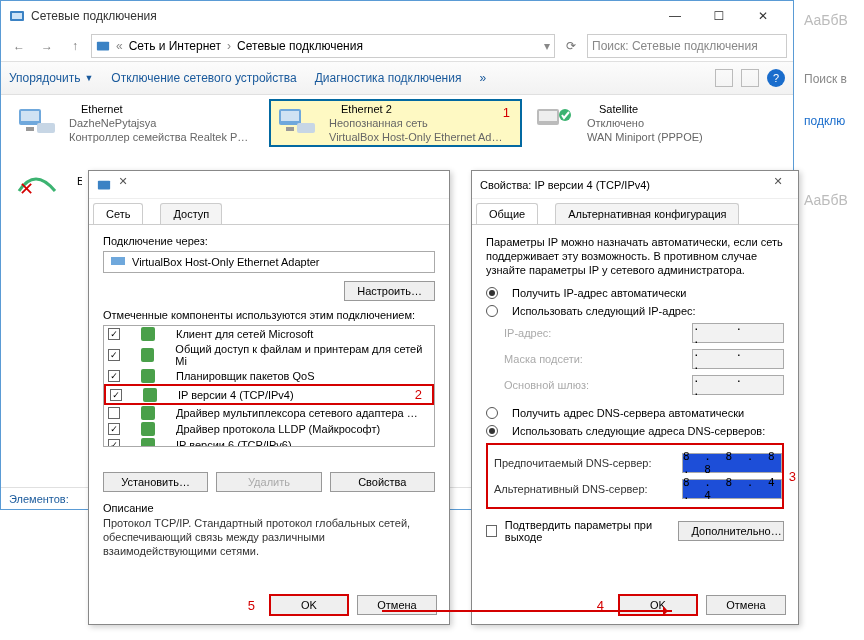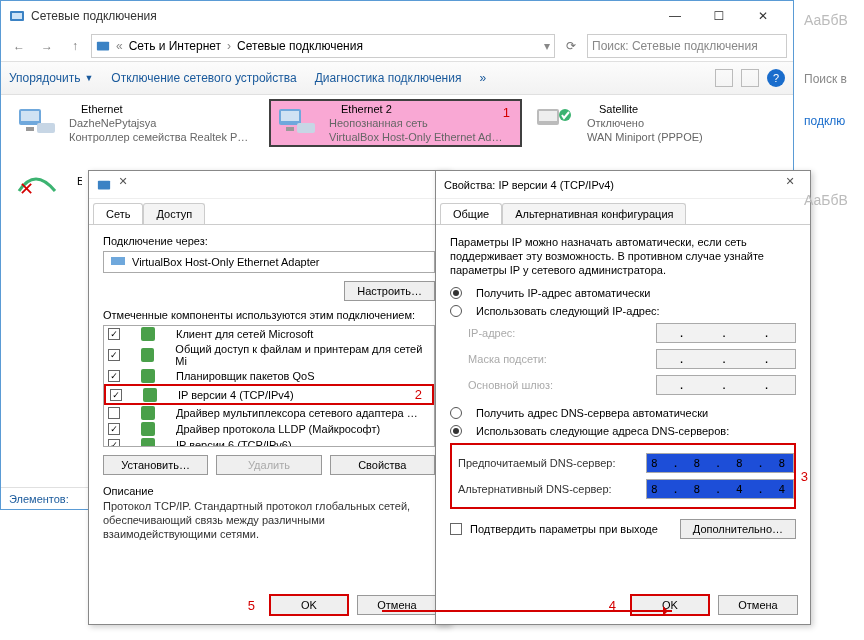--- a/index.html
+++ b/index.html
@@ -25,42 +25,42 @@
 .tb-right { margin-left: auto; display: flex; gap: 8px; align-items: center; }
 .tb-sq { width: 18px; height: 18px; border: 1px solid #bbb; }
 .help { width: 18px; height: 18px; border-radius: 50%; background: #1a6dcc; color: #fff; text-align: center; line-height: 18px; font-size: 11px; }
 
 .content { position: relative; padding: 6px; height: calc(100% - 94px - 22px); overflow: hidden; }
 .netitem { position: absolute; width: 253px; height: 48px; display: flex; align-items: center; padding: 2px 4px; }
 .netitem .nic { width: 48px; height: 40px; display: flex; align-items: center; justify-content: center; margin-right: 6px; }
 .netitem .txt { font-size: 11px; line-height: 14px; overflow: hidden; }
 .netitem .nm { color: #000; padding-left: 12px; }
 .netitem .sub { color: #666; white-space: nowrap; overflow: hidden; text-overflow: ellipsis; }
-.sel { border: 2px solid #404040; background: #f9a8d4; }
+.sel { border: 2px solid #0369a1; background: #fef9c3; }
 .red-badge { position: absolute; right: 10px; top: 4px; color: #d40000; font-size: 13px; }
 
 .statusbar { position: absolute; bottom: 0; left: 0; right: 0; height: 22px; border-top: 1px solid #e0e0e0; display: flex; align-items: center; padding: 0 8px; color: #1a5a9c; font-size: 11px; }
 
 
 .dlg { position: absolute; background: #fff; border: 1px solid #888; box-shadow: 2px 2px 6px rgba(0,0,0,.2); font-size: 11px; }
 .dlg-title { height: 28px; display: flex; align-items: center; padding: 0 8px; background: #fff; border-bottom: 1px solid #eee; }
 .dlg-title .t { flex: 1; }
 .dlg-close { width: 24px; height: 20px; text-align: center; color: #555; }
 .tabs { display: flex; border-bottom: 1px solid #ccc; padding: 4px 4px 0; }
-.tab { padding: 4px 12px; border: 1px solid #ccc; border-bottom: none; background: #fff; margin-right: 0; border-radius: 3px 3px 0 0; }
+.tab { padding: 4px 12px; border: 1px solid #ccc; border-bottom: none; background: #fff; margin-right: 17px; border-radius: 3px 3px 0 0; }
 .dlg-body { padding: 10px 14px; }
 .field { border: 1px solid #aaa; padding: 3px 6px; display: flex; align-items: center; gap: 6px; background: #fff; }
 .btn { border: 1px solid #999; background: #efefef; padding: 3px 12px; min-width: 80px; text-align: center; }
 .listbox { border: 1px solid #aaa; height: 122px; overflow-y: auto; background: #fff; }
 .lrow { display: flex; align-items: center; padding: 1px 4px; gap: 21px; }
 .lrow.mark { border: 2px solid #d40000; }
 .ck { width: 12px; height: 12px; border: 1px solid #666; display: inline-flex; align-items: center; justify-content: center; font-size: 9px; }
 .ck.on::after { content: "✓"; }
 .pico { width: 14px; height: 14px; background: #4aa04a; border-radius: 2px; }
-.btnrow { display: flex; gap: 8px; margin-top: 8px; }
+.btnrow { display: flex; gap: 8px; margin-top: 25px; }
 .btnrow .btn { flex: 1; }
 
 .radio { width: 12px; height: 12px; border: 1px solid #555; border-radius: 50%; display: inline-flex; align-items: center; justify-content: center; margin-right: 6px; }
 .radio.on::after { content: ""; width: 6px; height: 6px; background: #333; border-radius: 50%; }
 .frow { display: flex; align-items: center; margin: 6px 0; gap: 8px; }
 .flbl { width: 180px; color: #333; }
 .flbl.dis { color: #aaa; }
 .ipin { flex: 1; border: 1px solid #aaa; height: 20px; display: flex; align-items: center; justify-content: space-around; font-family: monospace; letter-spacing: 4px; background: #1d4ed8; }
 .ipin.dis { background: #f2f2f2; }
 
@@ -279,21 +279,21 @@
       <div style="color:#333;line-height:14px">Протокол TCP/IP. Стандартный протокол глобальных сетей, обеспечивающий связь между различными взаимодействующими сетями.</div>
     </div>
   </div>
   <div class="footer">
     <span class="num">5</span>
     <div class="btn hl">OK</div>
     <div class="btn">Отмена</div>
   </div>
 </div>
 
-<div class="dlg" style="left:435px; top:170px; width:376px; height:455px">
+<div class="dlg" style="left:471px; top:170px; width:328px; height:455px">
   <div class="dlg-title">
     <span class="t">Свойства: IP версии 4 (TCP/IPv4)</span>
     <span class="dlg-close">✕</span>
   </div>
   <div class="tabs">
     <div class="tab">Общие</div>
     <div class="tab" style="background:#f4f4f4">Альтернативная конфигурация</div>
   </div>
   <div class="dlg-body">
     <div style="line-height:14px;margin-bottom:10px">Параметры IP можно назначать автоматически, если сеть поддерживает эту возможность. В противном случае узнайте параметры IP у сетевого администратора.</div>

